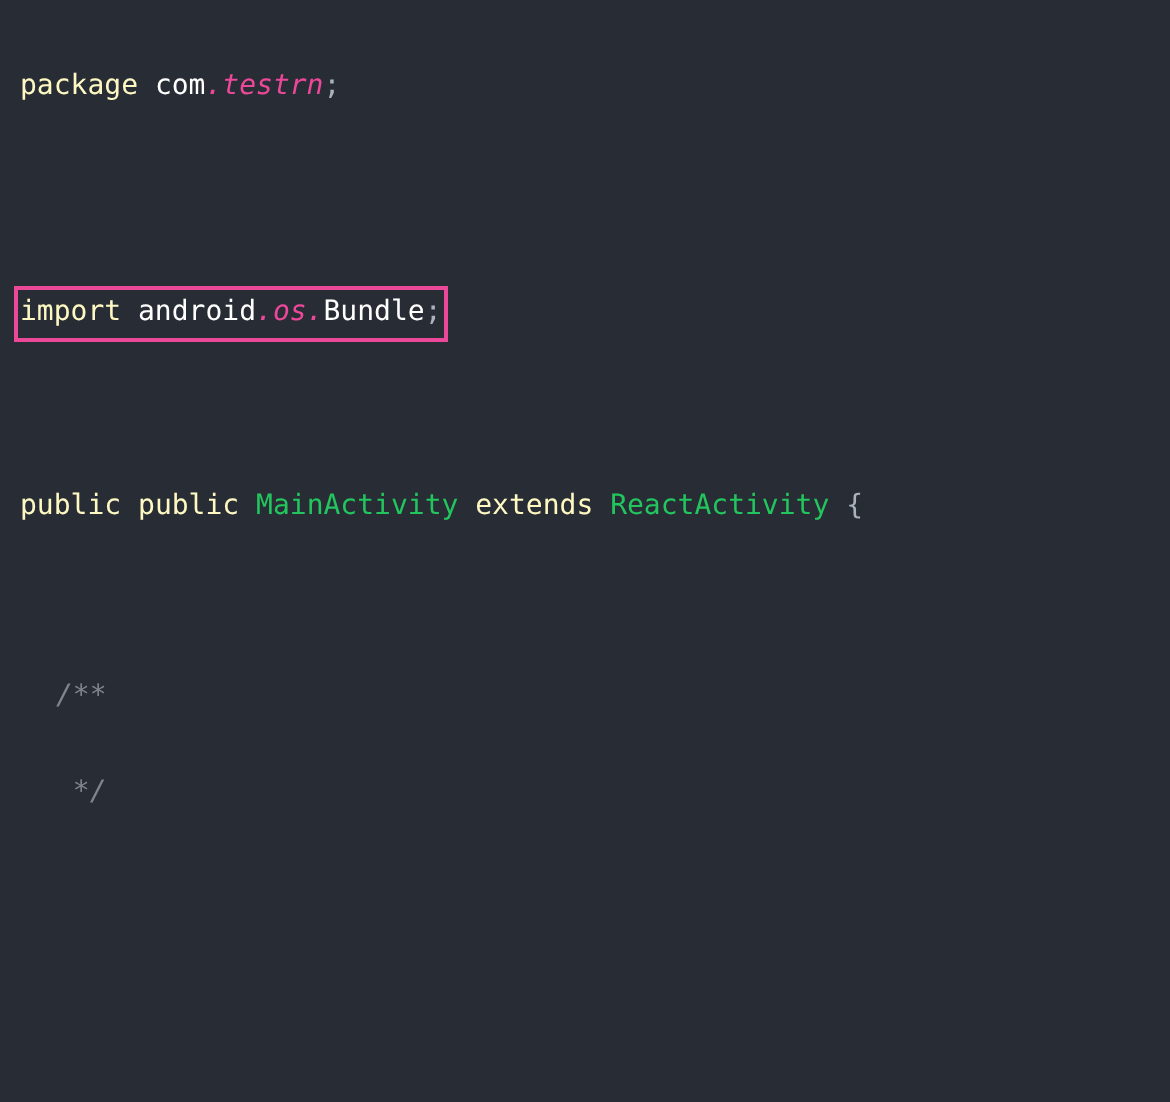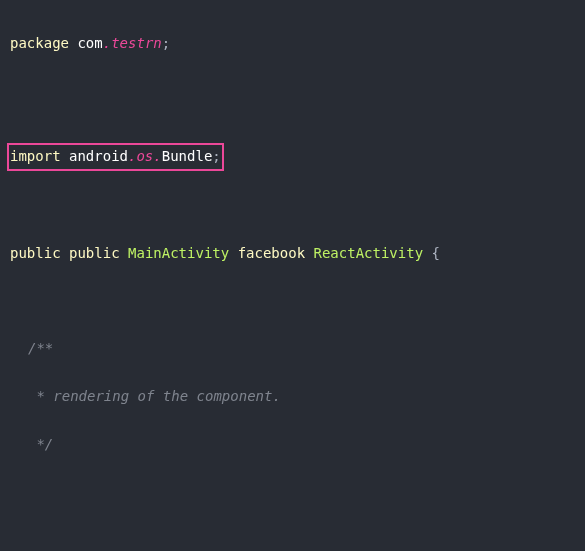--- a/index.html
+++ b/index.html
@@ -14,45 +14,44 @@
     overflow: hidden;
   }
   .editor {
     padding: 8px 0 8px 10px;
     white-space: pre;
   }
   .kw   { color: #fef9c3; }   
   .pkg  { color: #ec4899; font-style: italic; }   
   .pkgY { color: #ffffff; }   
   .cmt  { color: #7f848e; font-style: italic; }   
-  .cls  { color: #bef264; }
+  .cls  { color: #22c55e; }
   .op   { color: #abb2bf; }
   .line { display: block; padding-left: 0; }
   .indent1 { padding-left: 18px; }
   .hlA {
     display: inline-block;
     border: 2px solid #ec4899;
     padding: 0 1px;
     margin-left: -3px;
     margin-top: 16px;
   }
   .blank { height: 1.7em; }
 </style>
 </head>
 <body>
 
 <div class="editor">
 <span class="line"><span class="kw">package</span><span class="pkgY"> com</span><span class="pkg">.testrn</span><span class="op">;</span></span>
 <div class="blank"></div>
 <span class="line"><span class="hlA"><span class="kw">import</span><span class="pkgY"> android</span><span class="pkg">.os.</span><span class="pkgY">Bundle</span><span class="op">;</span></span></span>
 <div class="blank"></div>
-<span class="line"><span class="kw">public</span> <span class="kw">public</span> <span class="cls">MainActivity</span> <span class="kw">facebook</span> <span class="cls">ReactActivity</span> <span class="op">{</span></span>
+<span class="line"><span class="kw">public</span> <span class="kw">public</span> <span class="cls">MainActivity</span> <span class="kw">extends</span> <span class="cls">ReactActivity</span> <span class="op">{</span></span>
 <div class="blank"></div>
 <span class="line indent1 cmt">/**</span>
-<span class="line indent1 cmt"> * rendering of the component.</span>
 <span class="line indent1 cmt"> */</span>
 
 
 
 
 
 
 
 </div>
 

